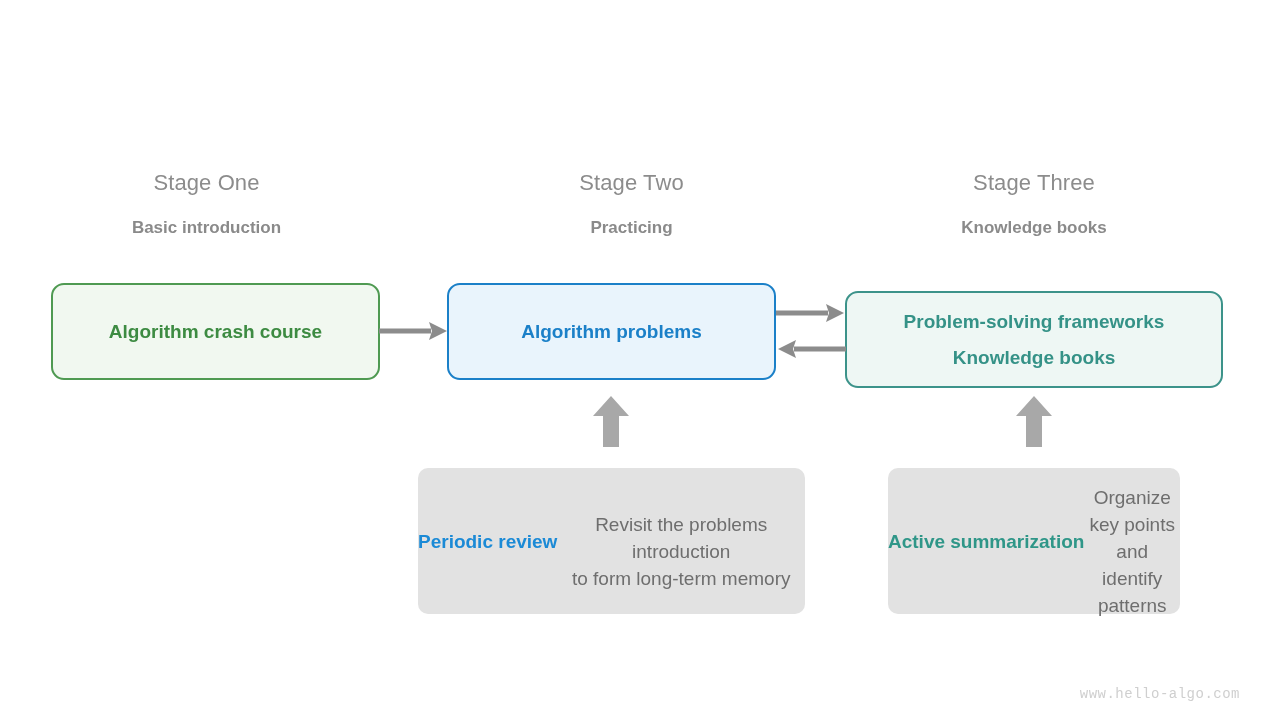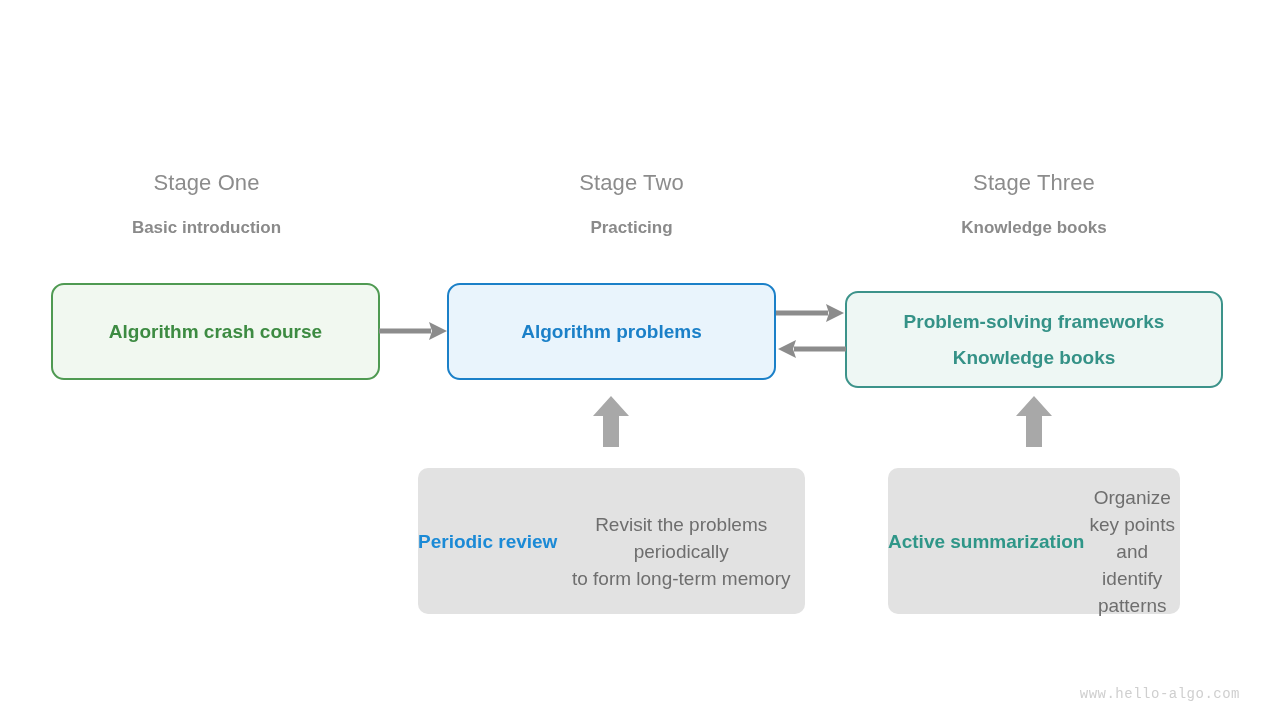--- a/index.html
+++ b/index.html
@@ -164,21 +164,21 @@
   </div>
 
   <div class="stage-box" id="box-frameworks">
     <div class="line">Problem-solving frameworks</div>
     <div class="line">Knowledge books</div>
   </div>
 
   <div class="support-box" id="box-review">
     <div class="support-title">Periodic review</div>
     <div class="support-body">
-      <div>Revisit the problems periodically</div>
+      <div>Revisit the problems introduction</div>
       <div>to form long-term memory</div>
     </div>
   </div>
 
   <div class="support-box" id="box-summary">
     <div class="support-title">Active summarization</div>
     <div class="support-body">
       <div>Organize key points</div>
       <div>and identify patterns</div>
     </div>

